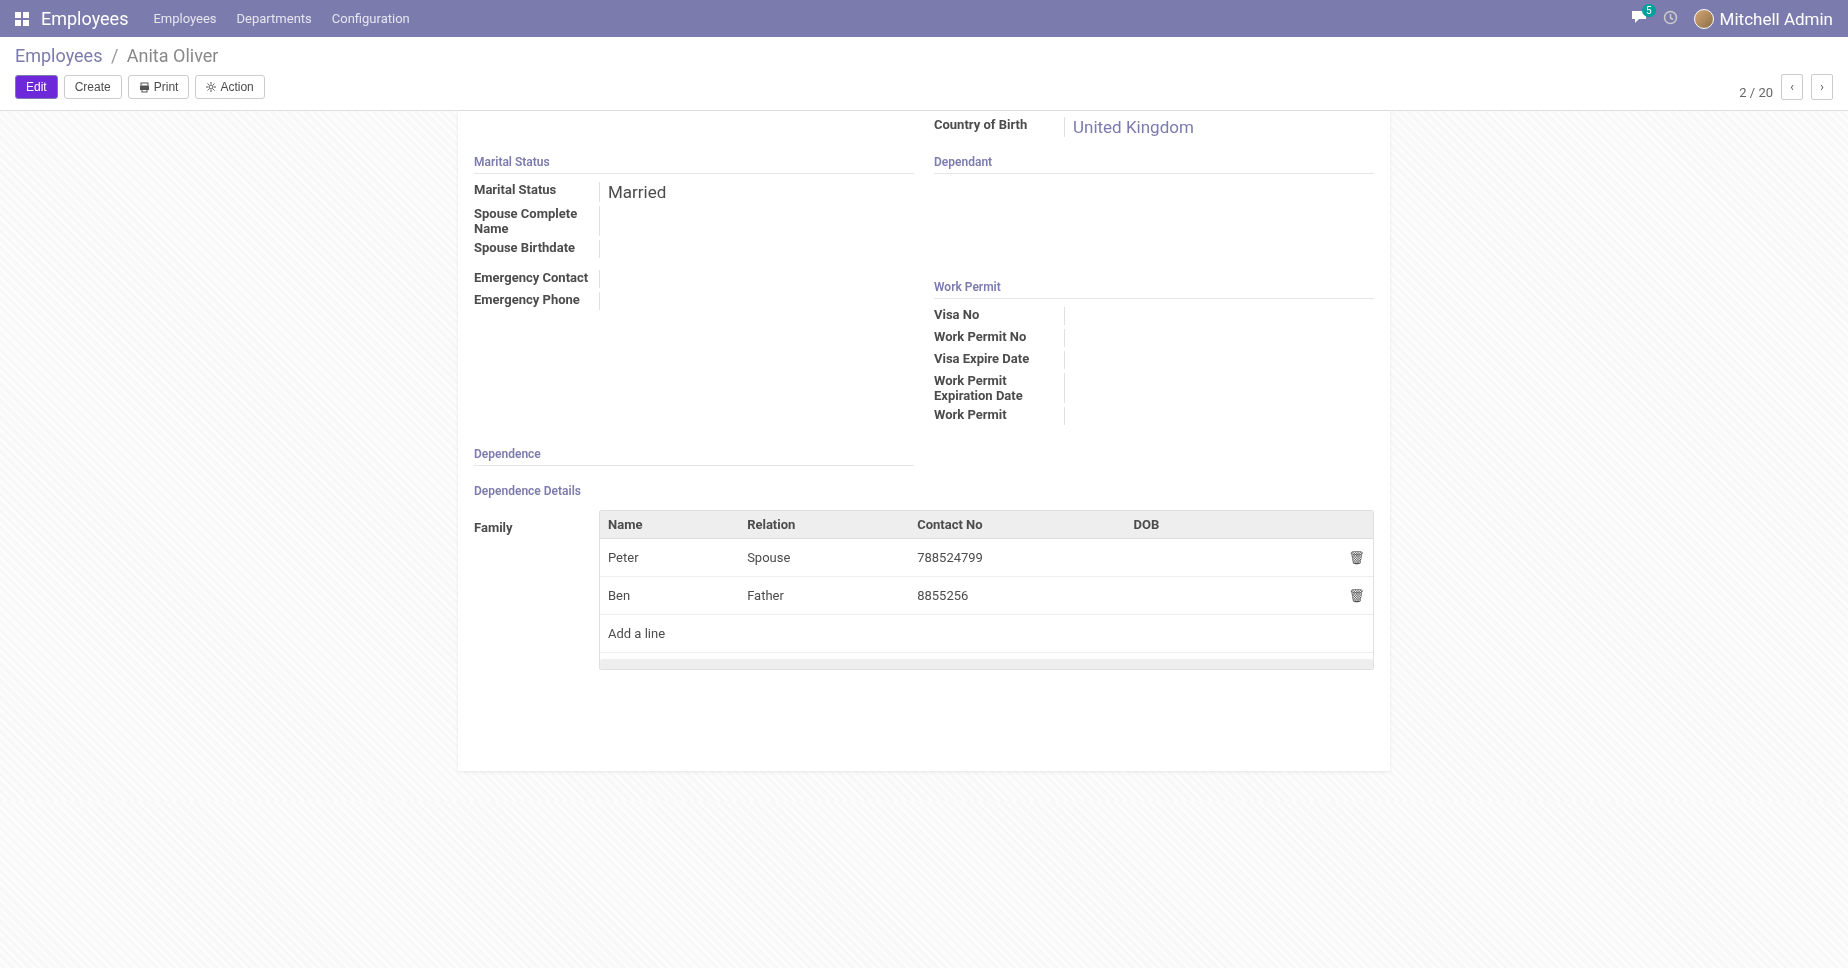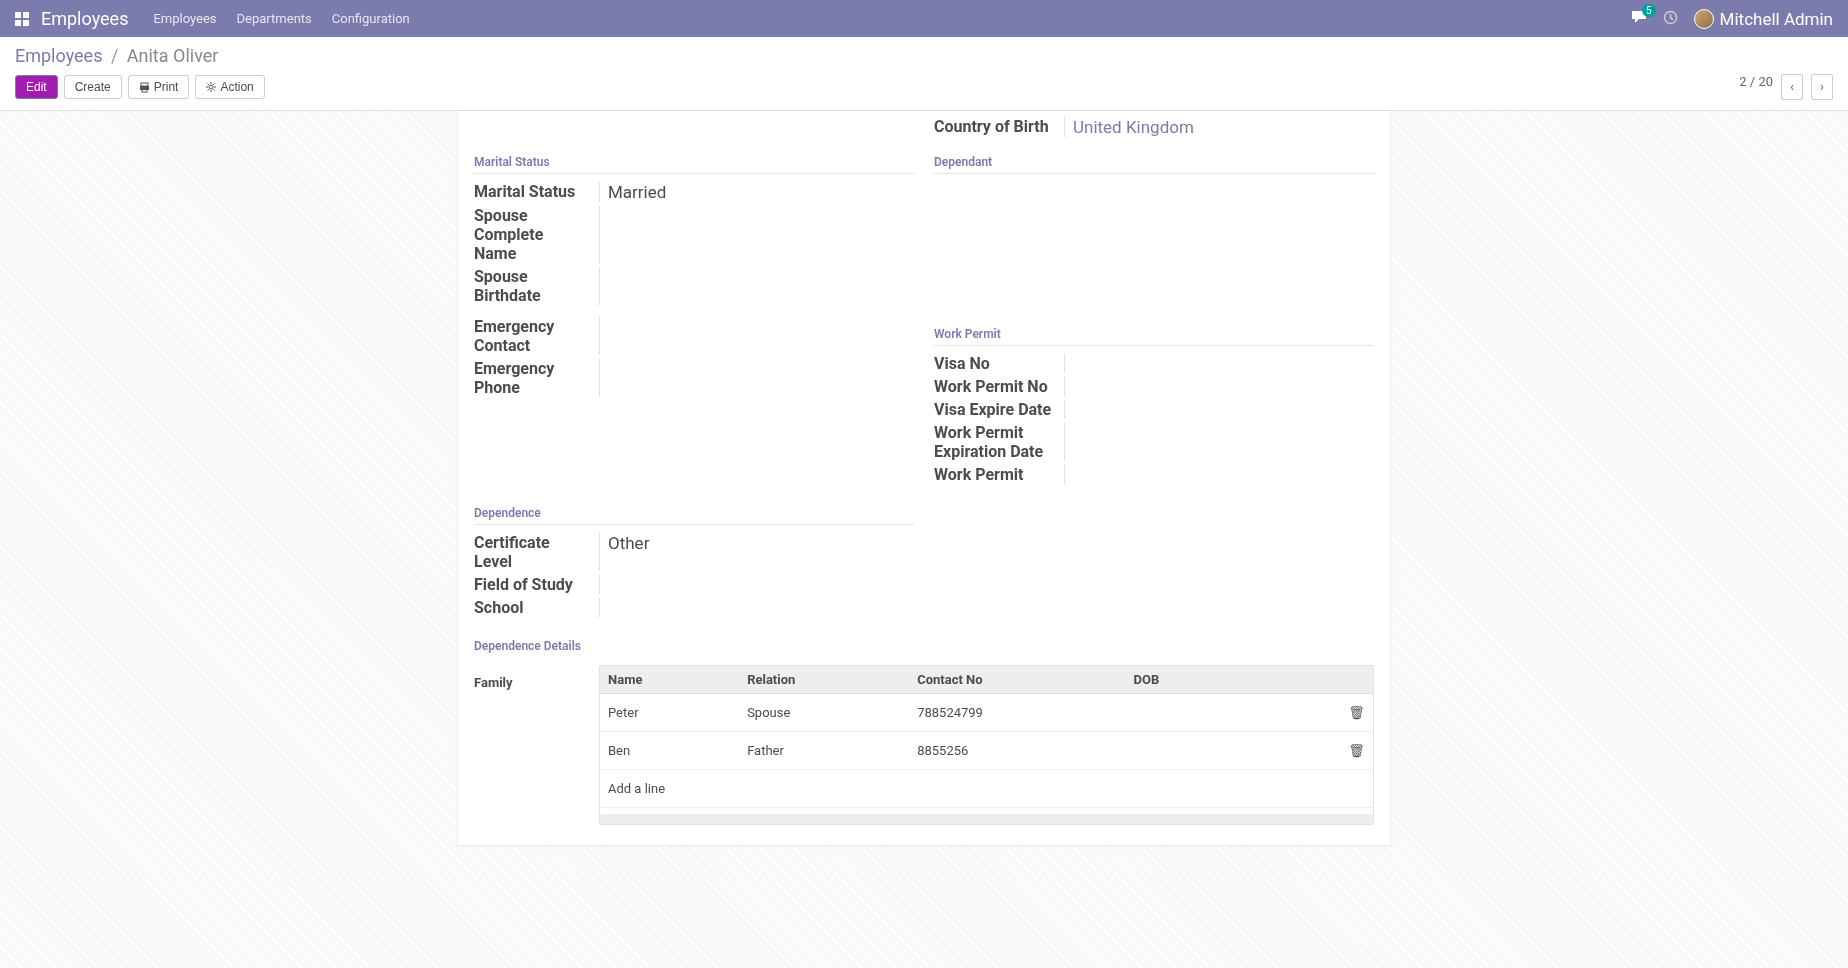--- a/index.html
+++ b/index.html
@@ -34,37 +34,37 @@
   background: #fff;
   border-bottom: 1px solid #e0e0e0;
   padding: 8px 15px 10px;
 }
 .breadcrumb { font-size: 18px; margin-bottom: 8px; }
 .breadcrumb a { color: #7c7bad; text-decoration: none; cursor: pointer; }
 .breadcrumb .sep { color: #999; margin: 0 4px; }
 .breadcrumb .cur { color: #888; }
 .ctrl-row { display: flex; align-items: center; }
 .btn { border: 1px solid #ccc; background: #fff; padding: 4px 10px; font-size: 12px; border-radius: 3px; cursor: pointer; margin-right: 6px; display: inline-flex; align-items: center; gap: 4px; color: #4c4c4c; }
-.btn-primary { background: #a21caf; border-color: #7c7bad; color: #fff; }
-.pager { margin-left: auto; display: flex; align-items: flex-start; gap: 8px; font-size: 13px; color: #666; }
+.btn-primary { background: #6d28d9; border-color: #7c7bad; color: #fff; }
+.pager { margin-left: auto; display: flex; align-items: flex-end; gap: 8px; font-size: 13px; color: #666; }
 .pager-btn { border: 1px solid #ccc; background: #fff; width: 22px; height: 26px; display: inline-flex; align-items: center; justify-content: center; cursor: pointer; border-radius: 2px; font-size: 12px; color: #555; }
 
 .main-area { display: flex; justify-content: center; padding: 0 0 30px; }
 .form-sheet {
   background: #fff;
   width: 932px;
   min-height: 660px;
   box-shadow: 0 1px 3px rgba(0,0,0,0.08);
   padding: 0 16px 20px;
 }
 .two-col { display: flex; gap: 20px; }
 .col { flex: 1; }
 .section-title { color: #7c7bad; font-size: 12px; font-weight: 600; border-bottom: 1px solid #e5e5e5; padding: 10px 0 4px; margin-bottom: 8px; }
 .field-row { display: flex; margin-bottom: 8px; }
-.field-label { width: 125px; font-weight: 700; font-size: 16px; color: #4c4c4c; padding-right: 10px; }
+.field-label { width: 125px; font-weight: 700; font-size: 13px; color: #4c4c4c; padding-right: 10px; }
 .col-right .field-label { width: 130px; }
 .field-value-wrap { flex: 1; border-left: 1px solid #e0e0e0; padding-left: 8px; min-height: 18px; font-size: 17px; color: #4c4c4c; }
 .field-value-link { color: #7c7bad; }
 .group-stack .field-row:not(:last-child) { margin-bottom: 0; }
 .group-stack .field-row { padding-bottom: 4px; }
 
 .single-section .field-value-wrap { border-left: 1px solid #e0e0e0; }
 .dep-row { display: flex; }
 .dep-label-col { width: 125px; font-weight: 700; font-size: 13px; padding-top: 10px; }
 .dep-table-col { flex: 1; border: 1px solid #e0e0e0; border-radius: 2px; overflow: hidden; }
@@ -217,34 +217,20 @@
             <div class="field-label">Work Permit</div>
             <div class="field-value-wrap"></div>
           </div>
         </div>
       </div>
     </div>
 
     <div class="two-col">
       <div class="col single-section">
         <div class="section-title">Dependence</div>
-        <div class="group-stack">
-          <div class="field-row">
-            <div class="field-label">Certificate Level</div>
-            <div class="field-value-wrap">Other</div>
-          </div>
-          <div class="field-row">
-            <div class="field-label">Field of Study</div>
-            <div class="field-value-wrap"></div>
-          </div>
-          <div class="field-row">
-            <div class="field-label">School</div>
-            <div class="field-value-wrap"></div>
-          </div>
-        </div>
       </div>
       <div class="col"></div>
     </div>
 
     <div>
       <div class="section-title" style="border-bottom:none;">Dependence Details</div>
       <div class="dep-row">
         <div class="dep-label-col">Family</div>
         <div class="dep-table-col">
           <table class="dep">

